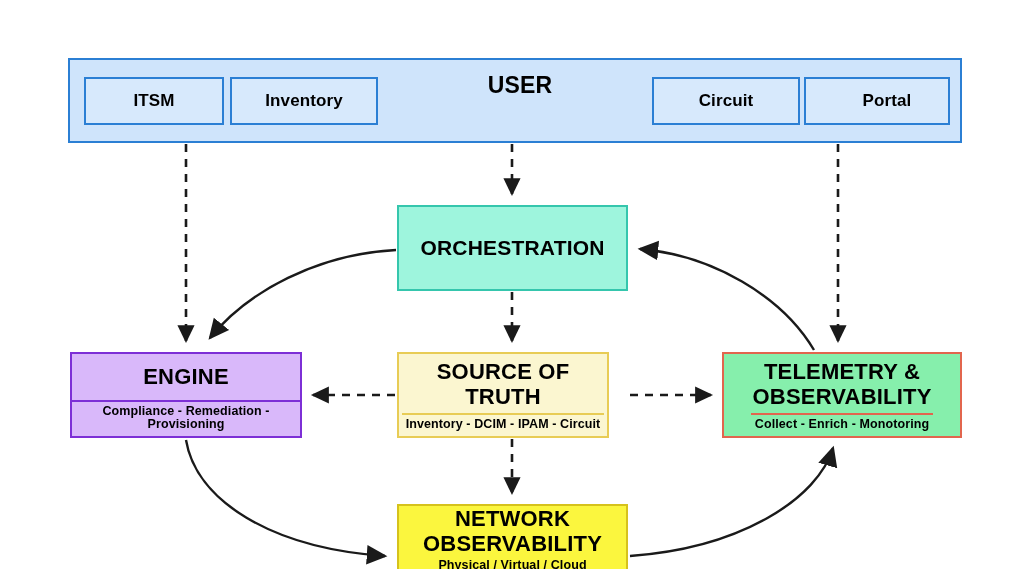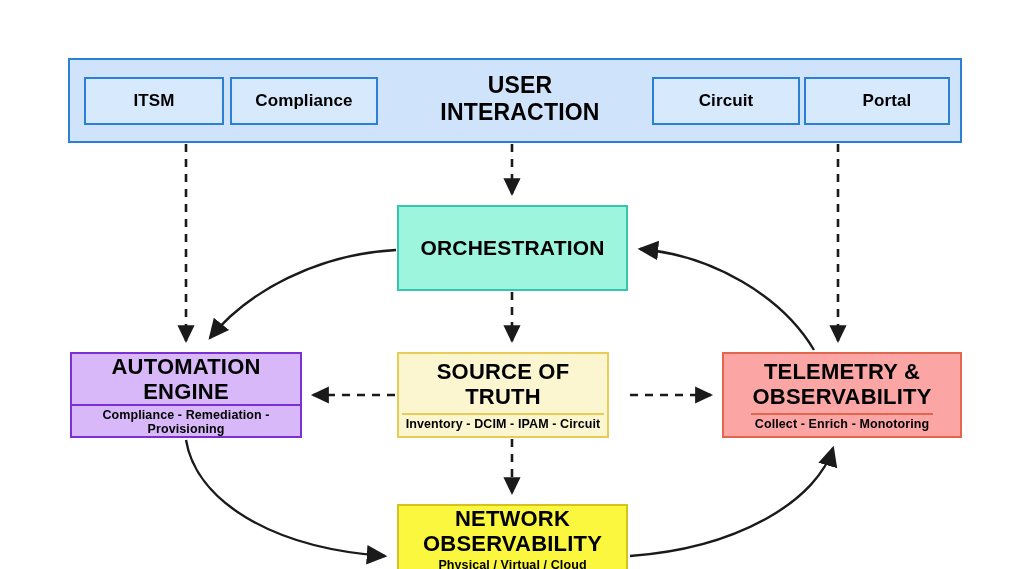--- a/index.html
+++ b/index.html
@@ -128,21 +128,21 @@
   .node-automation .node-sub { border-top-color: #7d2fd6; }
 
   .node-sot {
     left: 397px; top: 314px; width: 212px; height: 86px;
     background: #fbf6d0; border-color: #e8cc55;
   }
   .node-sot .node-sub { border-top-color: #e8cc55; }
 
   .node-telemetry {
     left: 722px; top: 314px; width: 240px; height: 86px;
-    background: #fca5a5; border-color: #e2654e;
+    background: #86efac; border-color: #e2654e;
   }
   .node-telemetry .node-sub { border-top-color: #e2654e; }
 
   .node-network {
     left: 397px; top: 466px; width: 231px; height: 74px;
     background: #fbf63e; border-color: #d6c21c;
   }
   .node-network .node-sub { padding-bottom: 8px; }
 </style>
 </head>
@@ -203,44 +203,42 @@
     <g>
       <path d="M814,312 C782,258 712,217 640,211" fill="none" stroke="#1a1a1a" stroke-width="2.4" marker-end="url(#ah-solid)"></path>
     </g>
   </svg>
 
   <div class="user-band">
     <div class="chip chip-itsm">
       <span>ITSM</span>
     </div>
     <div class="chip chip-dash">
-      <span>Compliance</span>
+      <span>Inventory</span>
     </div>
     <div class="band-title">
       <div>USER</div>
-      <div>INTERACTION</div>
     </div>
     <div class="chip chip-chatops">
       <span>Circuit</span>
     </div>
     <div class="chip chip-portal">
       <span>Portal</span>
     </div>
   </div>
 
   <div class="node node-orchestration">
     <div class="node-title">
       <span>ORCHESTRATION</span>
     </div>
   </div>
 
   <div class="node node-automation">
     <div class="node-title">
       <div>
-        <div>AUTOMATION</div>
         <div>ENGINE</div>
       </div>
     </div>
     <div class="node-sub divided">Compliance - Remediation - Provisioning</div>
   </div>
 
   <div class="node node-sot">
     <div class="node-title">
       <div>
         <div>SOURCE OF</div>

